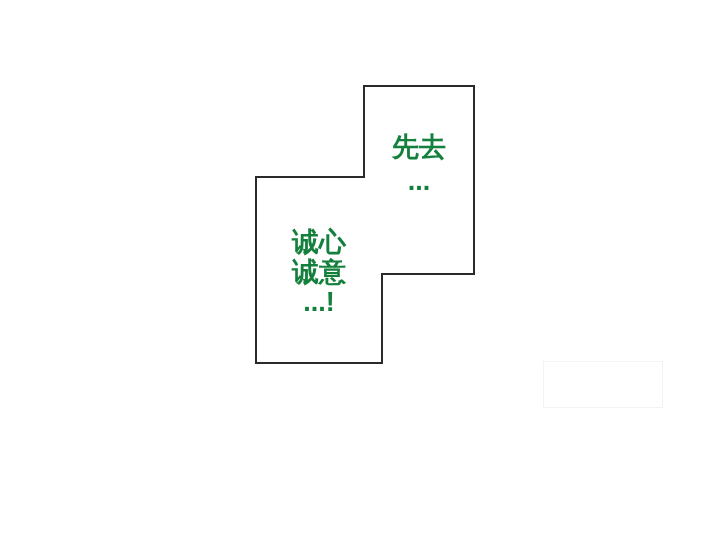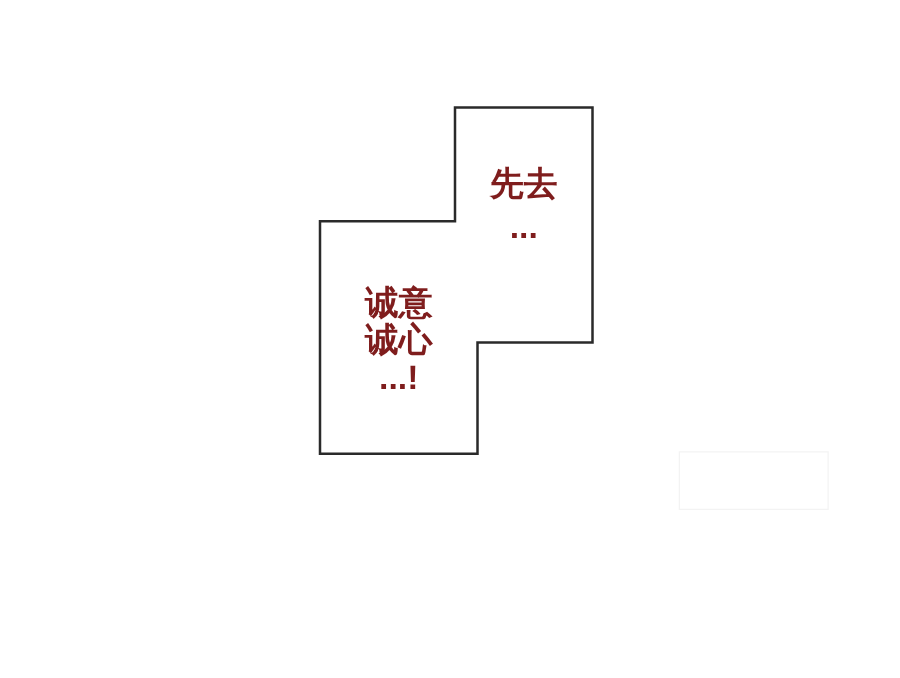--- a/index.html
+++ b/index.html
@@ -23,21 +23,21 @@
   }
   .bubble-outline {
     fill: #ffffff;
     stroke: #2a2a2a;
     stroke-width: 2;
     stroke-linejoin: miter;
   }
   .bubble-text {
     position: absolute;
     font-weight: bold;
-    color: #7f1d1d;
+    color: #15803d;
     text-align: center;
     letter-spacing: 0;
     white-space: nowrap;
   }
   .bubble-text .line {
     display: block;
   }
   .bubble-text-right {
     left: 364px;
     top: 130px;
@@ -68,18 +68,18 @@
 <svg class="panel-svg" viewBox="0 0 720 542" xmlns="http://www.w3.org/2000/svg">
   <polygon class="bubble-outline" points="364,86 474,86 474,274 382,274 382,363 256,363 256,177 364,177"></polygon>
 </svg>
 
 <div class="bubble-text bubble-text-right">
   <span class="line">先去</span>
   <span class="line">...</span>
 </div>
 
 <div class="bubble-text bubble-text-left">
+  <span class="line">诚心</span>
   <span class="line">诚意</span>
-  <span class="line">诚心</span>
   <span class="line">...!</span>
 </div>
 
 <div class="faint-artifact"></div>
 
 </body></html>

